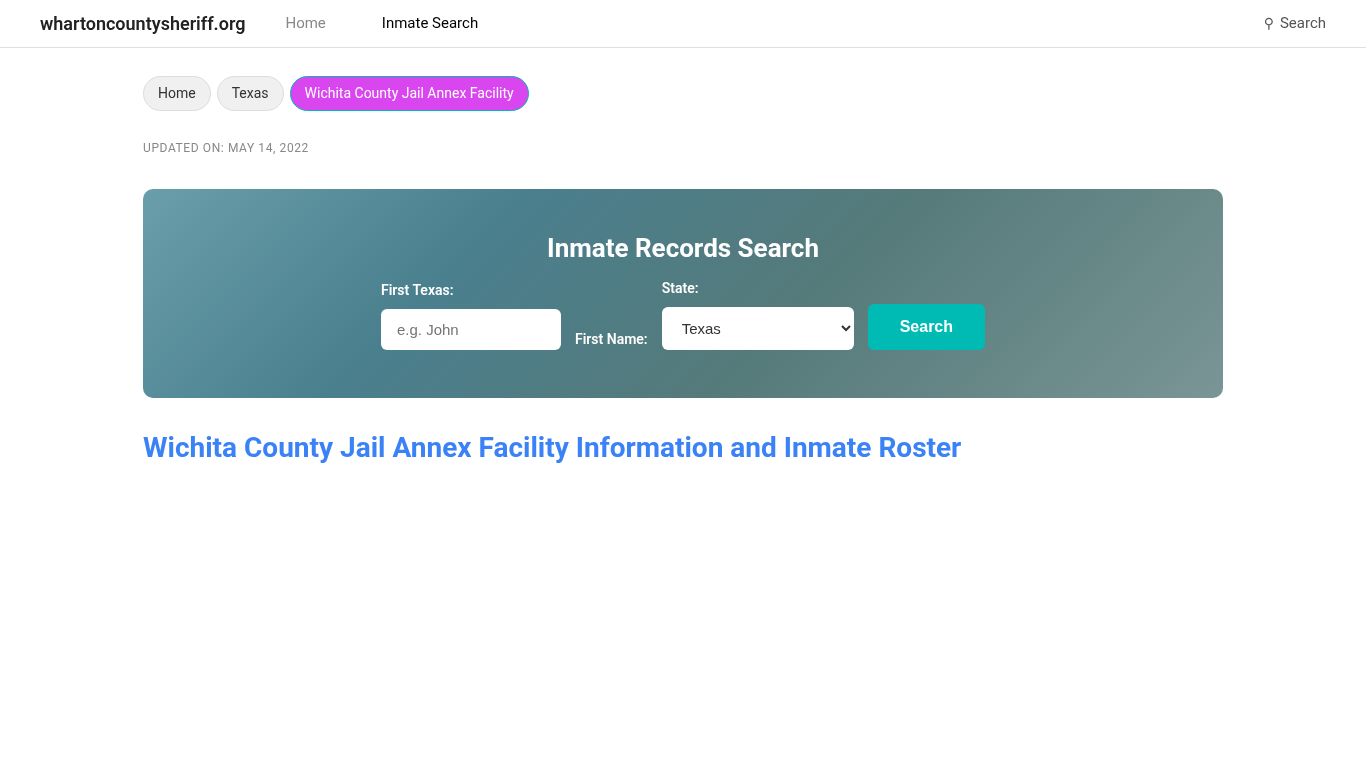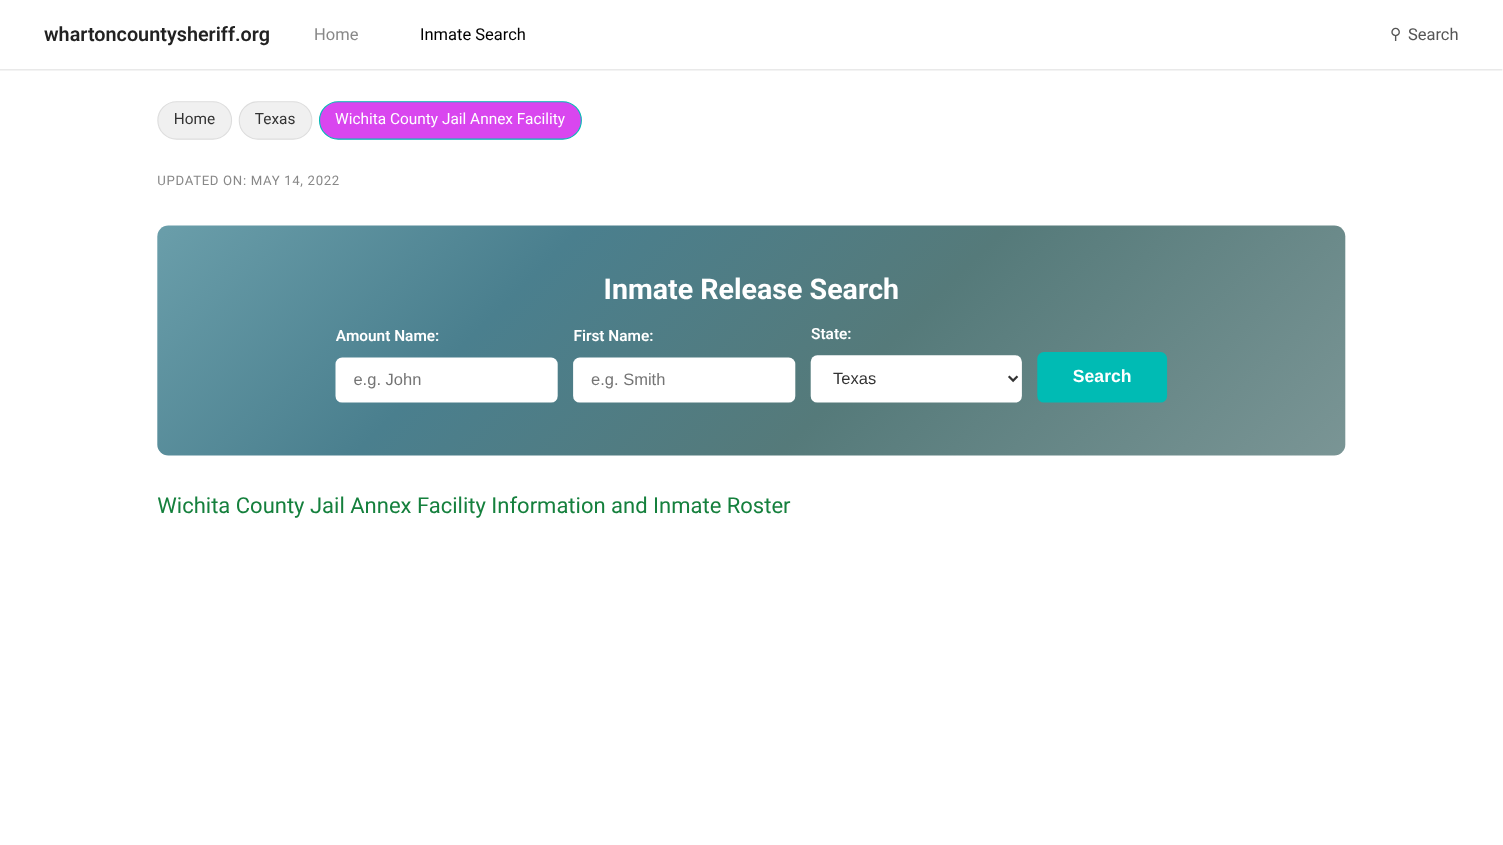--- a/index.html
+++ b/index.html
@@ -15,21 +15,21 @@
       line-height: 1.5;
     }
 
     
     .nav-bar {
       background: #fff;
       border-bottom: 1px solid #e0e0e0;
       padding: 0 40px;
       display: flex;
       align-items: center;
-      height: 64px;
+      height: 48px;
       gap: 40px;
     }
     .nav-logo {
       font-size: 18px;
       font-weight: 600;
       color: #222;
       text-decoration: none;
     }
     .nav-links {
       display: flex;
@@ -137,21 +137,21 @@
     .form-label {
       font-size: 14px;
       font-weight: 600;
       color: #fff;
     }
     .form-input {
       padding: 12px 16px;
       border: none;
       border-radius: 6px;
       font-size: 15px;
-      width: 202px;
+      width: 180px;
       background: #fff;
       color: #888;
       outline: none;
     }
     .form-select {
       padding: 12px 16px;
       border: none;
       border-radius: 6px;
       font-size: 15px;
       width: 192px;
@@ -177,23 +177,23 @@
     
     .description-text {
       font-size: 15px;
       color: #444;
       margin-bottom: 32px;
       line-height: 1.6;
     }
 
     
     .section-heading {
-      font-size: 20px;
-      font-weight: 400;
-      color: #15803d;
+      font-size: 28px;
+      font-weight: 700;
+      color: #3b82f6;
       margin-bottom: 12px;
       line-height: 1.3;
     }
 
     .section-body {
       font-size: 15px;
       color: #444;
       line-height: 1.6;
     }
   </style>
@@ -220,29 +220,28 @@
     <a class="breadcrumb-item active">Wichita County Jail Annex Facility</a>
   </nav>
 
 
   <p class="updated-label">
     <span>UPDATED ON:</span>
     <span>MAY 14, 2022</span>
   </p>
 
   <div class="search-section">
-    <h2 class="search-section-title">Inmate Release Search</h2>
+    <h2 class="search-section-title">Inmate Records Search</h2>
     <div class="search-form">
       <div class="form-group">
-        <label class="form-label">Amount Name:</label>
+        <label class="form-label">First Texas:</label>
         <input class="form-input" type="text" placeholder="e.g. John" style="">
       </div>
       <div class="form-group">
         <label class="form-label">First Name:</label>
-        <input class="form-input" type="text" placeholder="e.g. Smith" style="">
       </div>
       <div class="form-group">
         <label class="form-label">State:</label>
         <select class="form-select">
           <option>Texas</option>
           <option>Alabama</option>
           <option>Alaska</option>
           <option>Arizona</option>
           <option>California</option>
           <option>Florida</option>

